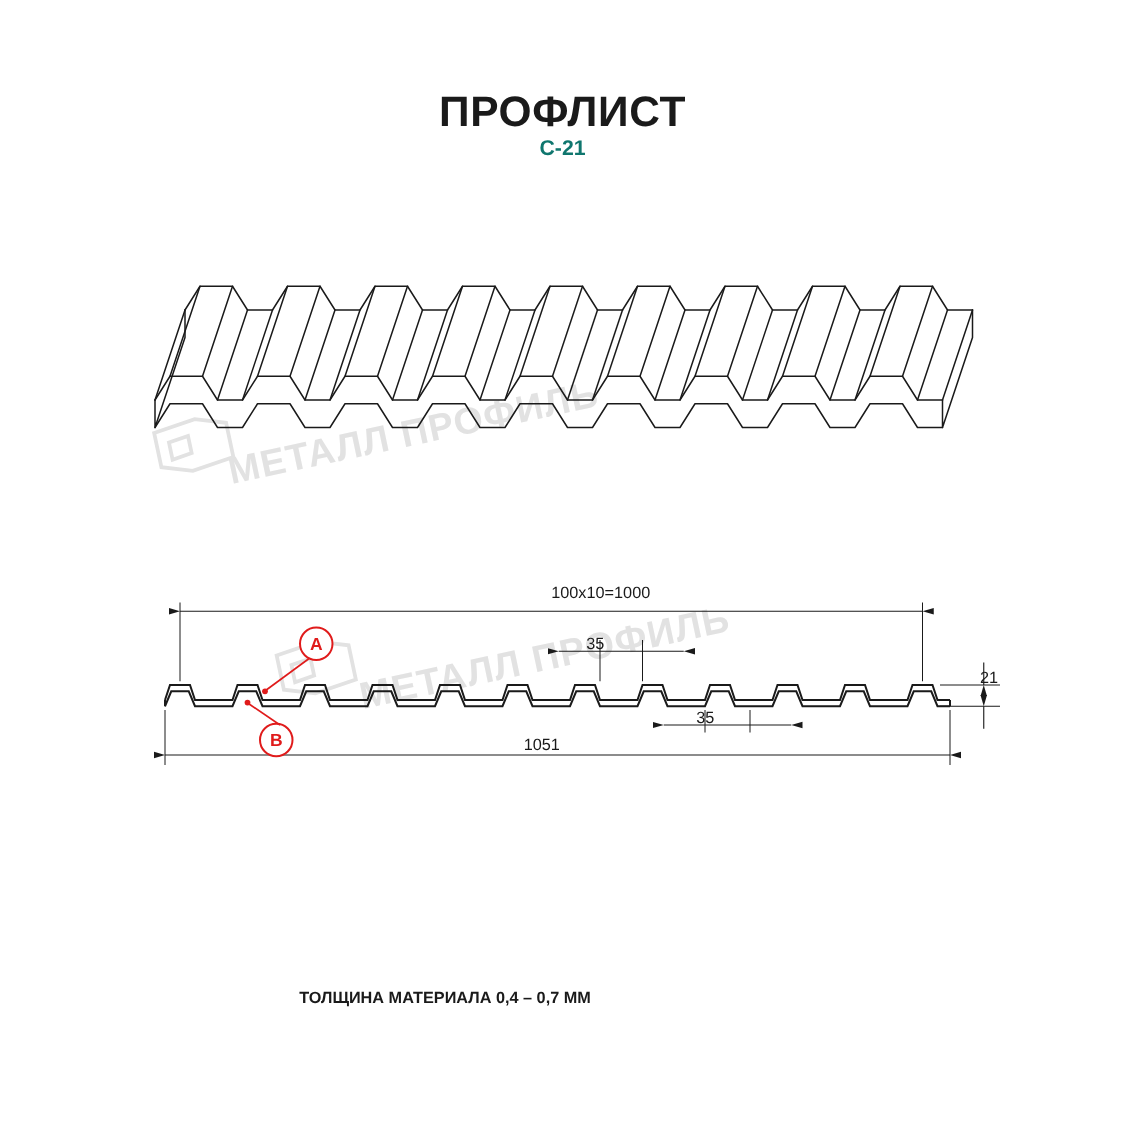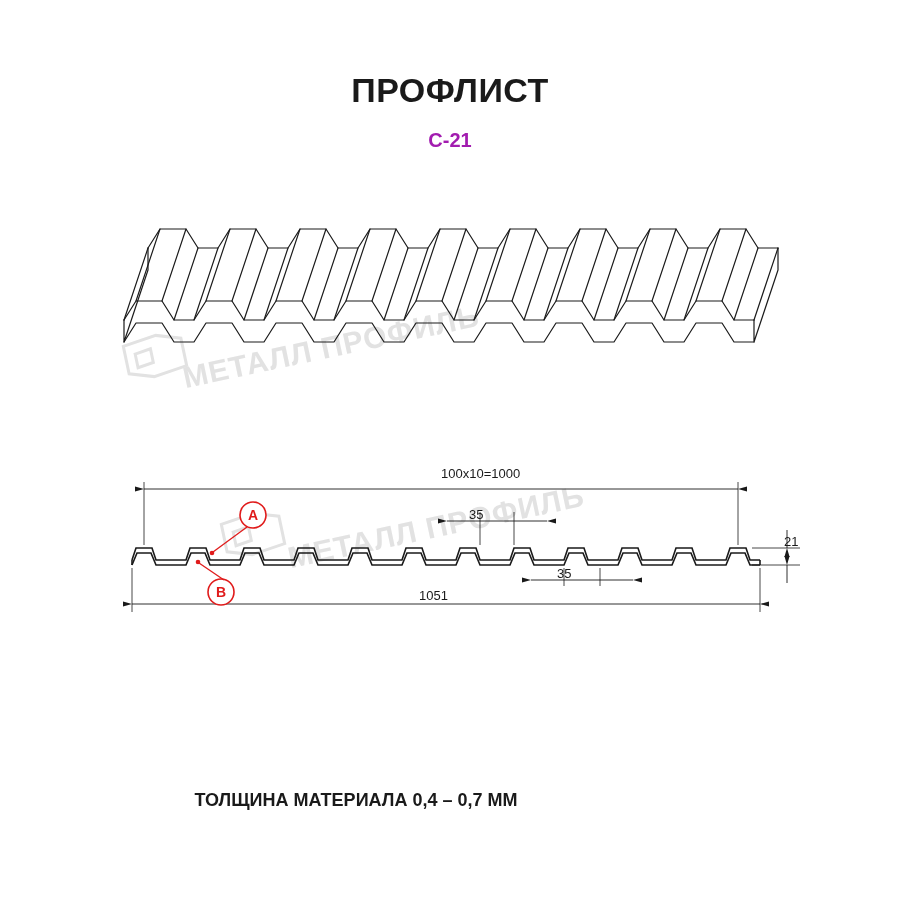--- a/index.html
+++ b/index.html
@@ -30,24 +30,24 @@
     text-align: center;
   }
   .title-main {
     font-size: 34px;
     font-weight: bold;
     letter-spacing: 0.5px;
     color: #1a1a1a;
     line-height: 1.1;
   }
   .title-sub {
-    margin-top: 20px;
-    font-size: 20px;
-    font-weight: bold;
-    color: #a21caf;
+    margin-top: 0;
+    font-size: 17px;
+    font-weight: bold;
+    color: #0f766e;
   }
 
   
   .watermark {
     position: absolute;
     color: #e2e2e2;
     font-weight: bold;
     font-size: 30px;
     letter-spacing: 1px;
     white-space: nowrap;
@@ -76,21 +76,21 @@
     top: 0;
   }
 
   
   .footer-note {
     position: absolute;
     left: 0;
     top: 790px;
     width: 712px;
     text-align: center;
-    font-size: 18px;
+    font-size: 13px;
     font-weight: bold;
     color: #1a1a1a;
   }
 
   .dim-label {
     font-family: "Liberation Sans", sans-serif;
     font-size: 13px;
     fill: #1a1a1a;
   }
   .callout-letter {

